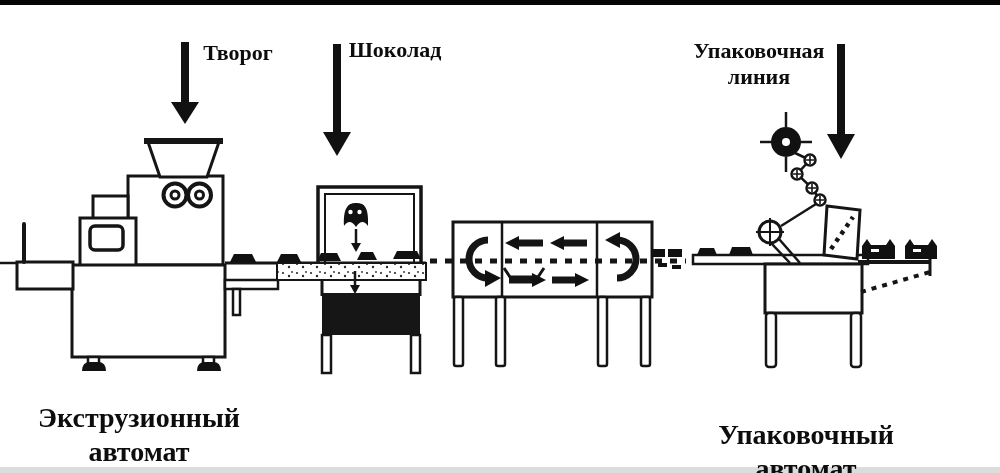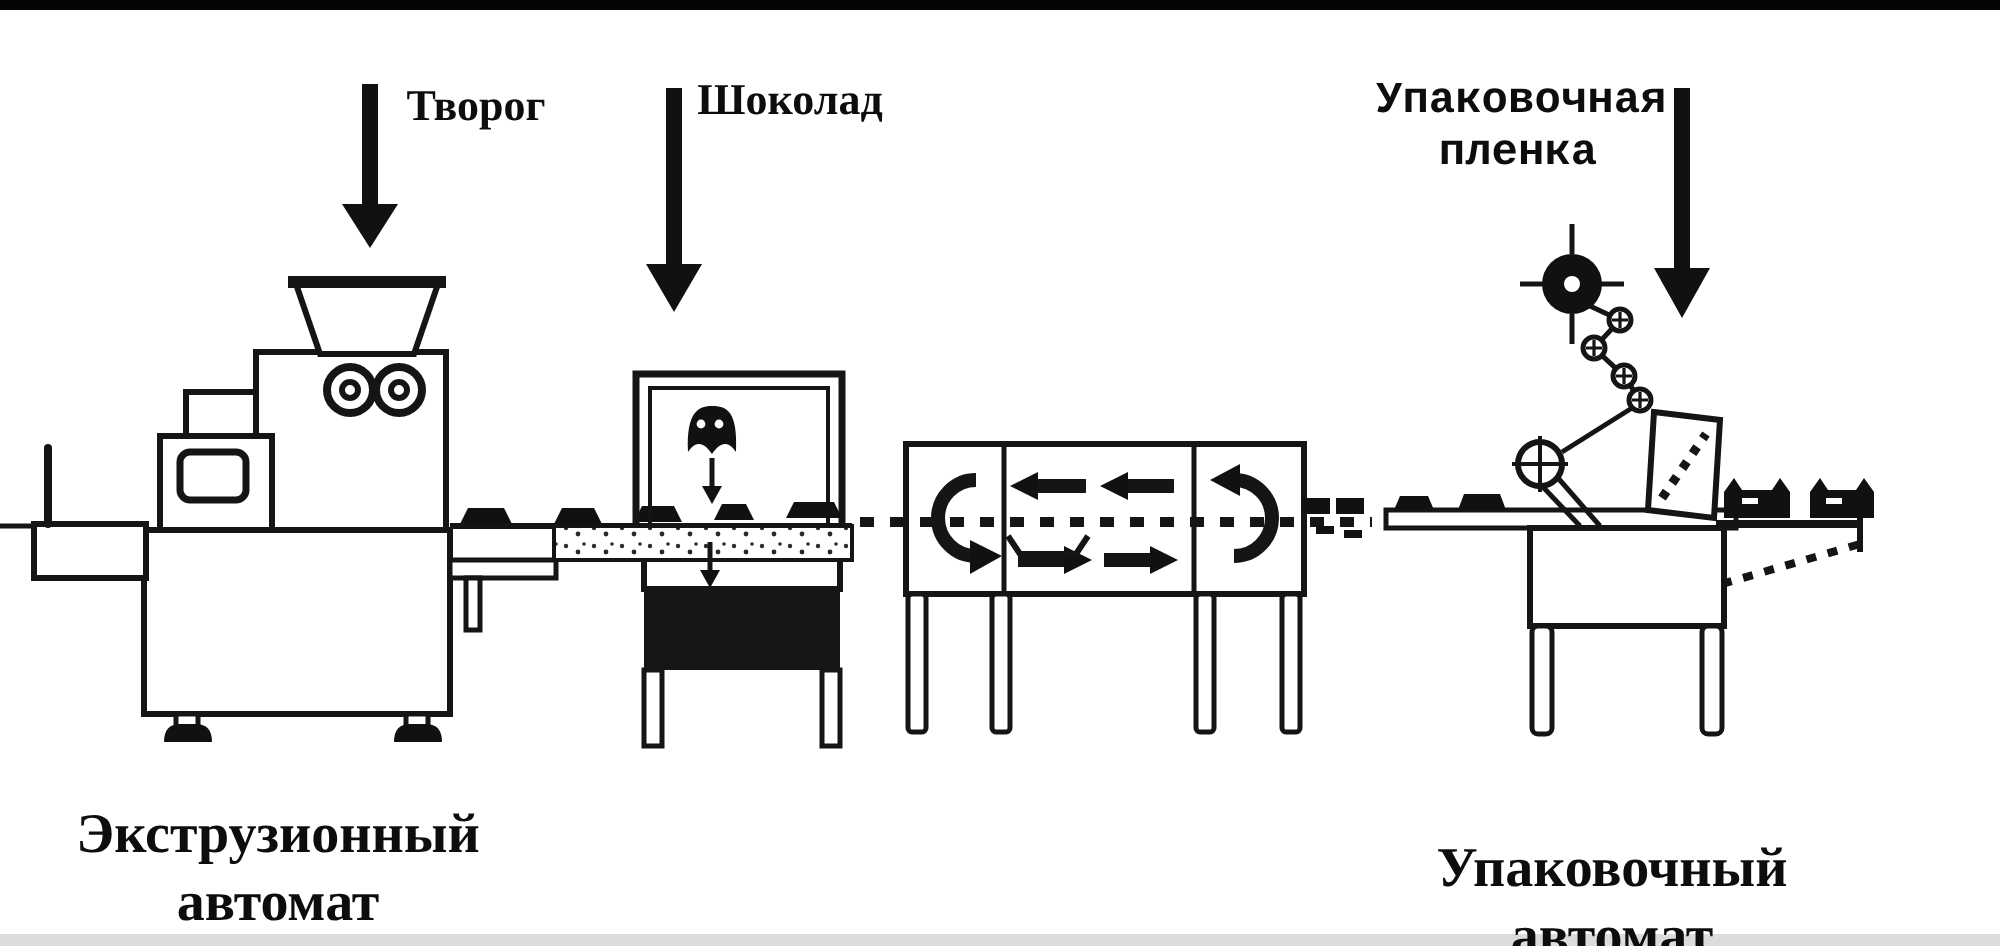--- a/index.html
+++ b/index.html
@@ -20,23 +20,23 @@
 </head>
 <body>
 
 <div id="screen">
 
   <div class="bar-top"></div>
   <div class="bar-bottom"></div>
 
   <div class="lbl input-lbl" style="left:198px;top:40px;width:80px;">Творог</div>
   <div class="lbl input-lbl" style="left:344px;top:37px;width:102px;">Шоколад</div>
-  <div class="lbl input-lbl" style="left:688px;top:38px;width:142px;font-family:Liberation Mono, monospace;">
+  <div class="lbl input-lbl" style="left:688px;top:38px;width:142px;">
     <span>Упаковочная</span><br>
-    <span>пленка</span>
+    <span>линия</span>
   </div>
 
   <div class="lbl station-lbl" style="left:28px;top:401px;width:222px;">
     <span>Экструзионный</span><br>
     <span>автомат</span>
   </div>
   <div class="lbl station-lbl" style="left:710px;top:418px;width:192px;">
     <span>Упаковочный</span><br>
     <span>автомат</span>
   </div>

